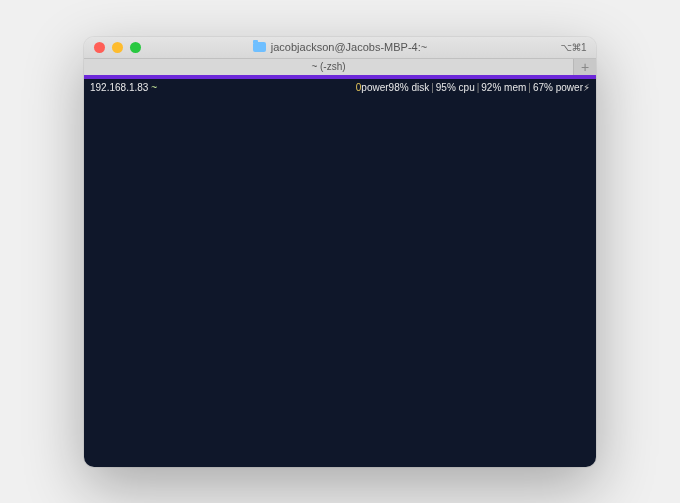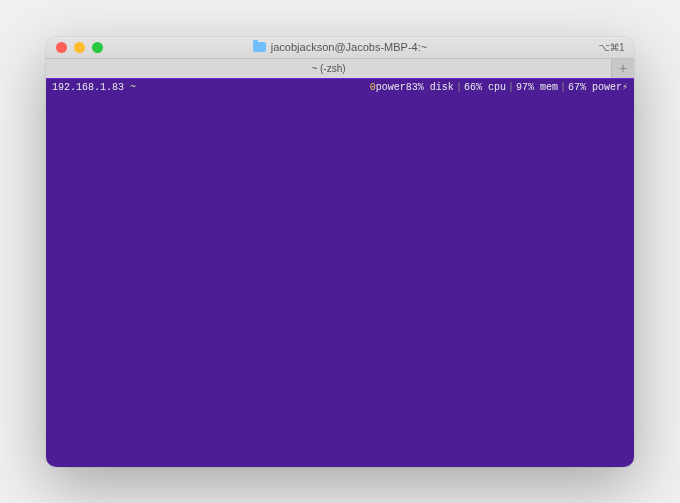--- a/index.html
+++ b/index.html
@@ -9,21 +9,21 @@
     }
     body {
       background: #f0f0f0;
       display: flex;
       align-items: center;
       justify-content: center;
       min-height: 503px;
       font-family: -apple-system, BlinkMacSystemFont, sans-serif;
     }
     .window {
-      width: 588px;
+      width: 512px;
       height: 430px;
       background: #e8e8e8;
       border-radius: 10px;
       overflow: hidden;
       box-shadow: 0 20px 60px rgba(0,0,0,0.3), 0 0 0 1px rgba(0,0,0,0.05);
       display: flex;
       flex-direction: column;
     }
     .titlebar {
       height: 22px;
@@ -79,21 +79,21 @@
       right: 10px;
       font-size: 10px;
       color: #666;
       letter-spacing: -0.5px;
     }
     .tabbar {
       height: 20px;
       background: #c4b5fd;
       display: flex;
       align-items: stretch;
-      border-bottom: 1px solid #6d28d9;
+      border-bottom: 4px solid #6d28d9;
     }
     .tab {
       flex: 1;
       display: flex;
       align-items: center;
       justify-content: center;
       font-size: 10px;
       color: #555;
       background: #d8d8d8;
       border-right: 1px solid #b8b8b8;
@@ -102,22 +102,22 @@
       width: 22px;
       display: flex;
       align-items: center;
       justify-content: center;
       color: #888;
       font-size: 14px;
       background: #c8c8c8;
     }
     .terminal {
       flex: 1;
-      background: #4c1d95;
-      font-family: Liberation Mono, monospace;
+      background: #0f172a;
+      font-family: Liberation Sans, sans-serif;
       font-size: 10px;
       line-height: 13px;
       padding: 2px 6px;
       color: #cdd3d8;
       position: relative;
     }
     .row1 {
       display: flex;
       justify-content: space-between;
       white-space: nowrap;
@@ -191,25 +191,25 @@
   <div class="terminal">
     <div class="row1">
       <div>
         <span class="ip">192.168.1.83</span>
         <span> </span>
         <span class="tilde">~</span>
       </div>
       <div class="status-right">
         <span class="jobs-count">0</span>
         <span> power </span>
-        <span>83% disk</span>
+        <span>98% disk</span>
         <span class="pipe">|</span>
-        <span>66% cpu</span>
+        <span>95% cpu</span>
         <span class="pipe">|</span>
-        <span>97%  mem</span>
+        <span>92%  mem</span>
         <span class="pipe">|</span>
         <span>67% power</span>
         <span> </span>
         <span class="bolt">⚡︎</span>
       </div>
     </div>
     <div class="row2">
     </div>
   </div>
 </div>

